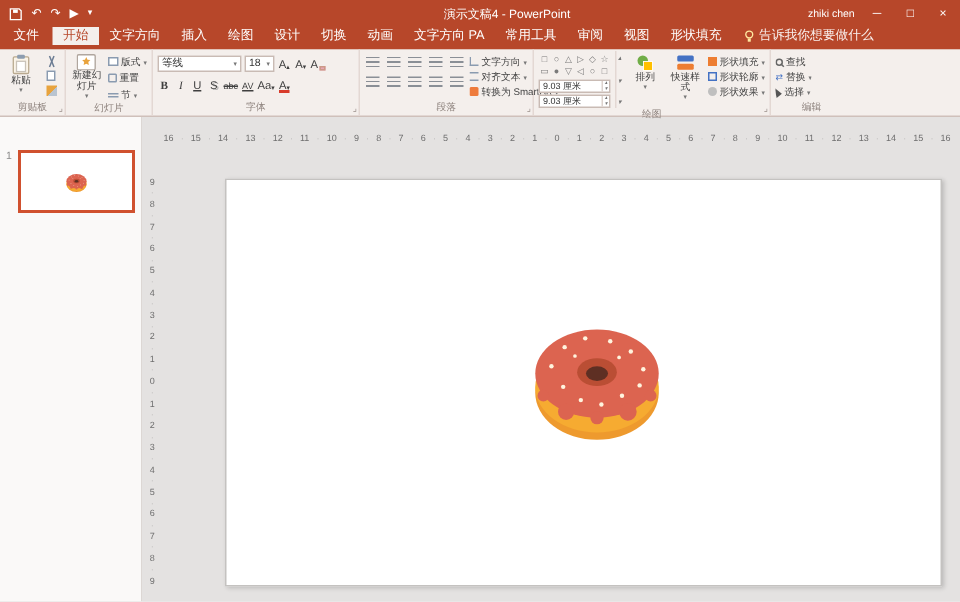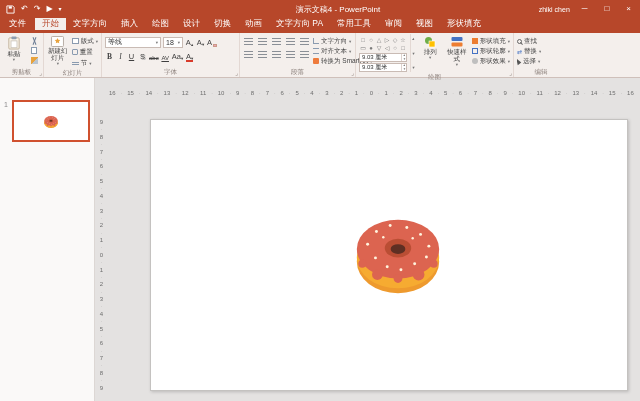--- a/index.html
+++ b/index.html
@@ -131,20 +131,27 @@
       <span class="username">zhiki chen</span>
       <span class="winbtn">─</span>
       <span class="winbtn">□</span>
       <span class="winbtn">×</span>
     </div>
   </div>
 
   <div class="tabrow">
     <span class="tab filetab">文件</span>
     <span id="tabs-host"><span class="tab selected">开始</span><span class="tab">文字方向</span><span class="tab">插入</span><span class="tab">绘图</span><span class="tab">设计</span><span class="tab">切换</span><span class="tab">动画</span><span class="tab">文字方向 PA</span><span class="tab">常用工具</span><span class="tab">审阅</span><span class="tab">视图</span><span class="tab">形状填充</span></span>
+    <span class="tellme">
+      <svg width="7" height="9" viewBox="0 0 7 9">
+          <circle cx="3.5" cy="3" r="2.3" fill="none" stroke="#FFE9A0" stroke-width="0.9"></circle>
+          <rect x="2.5" y="5.8" width="2" height="2" fill="#FFE9A0"></rect>
+        </svg>
+      <span>告诉我你想要做什么</span>
+    </span>
   </div>
 
   <div class="ribbon">
 
     <div class="group" style="width:44px">
       <div class="gbody">
         <div class="bigbtn">
           <svg viewBox="0 0 14 16" width="12" height="14">
               <rect x="1" y="2" width="12" height="13" rx="1" fill="#FBF4E8" stroke="#B9A98F"></rect>
               <rect x="4" y="0.5" width="6" height="3" rx="1" fill="#8D9DB0"></rect>

